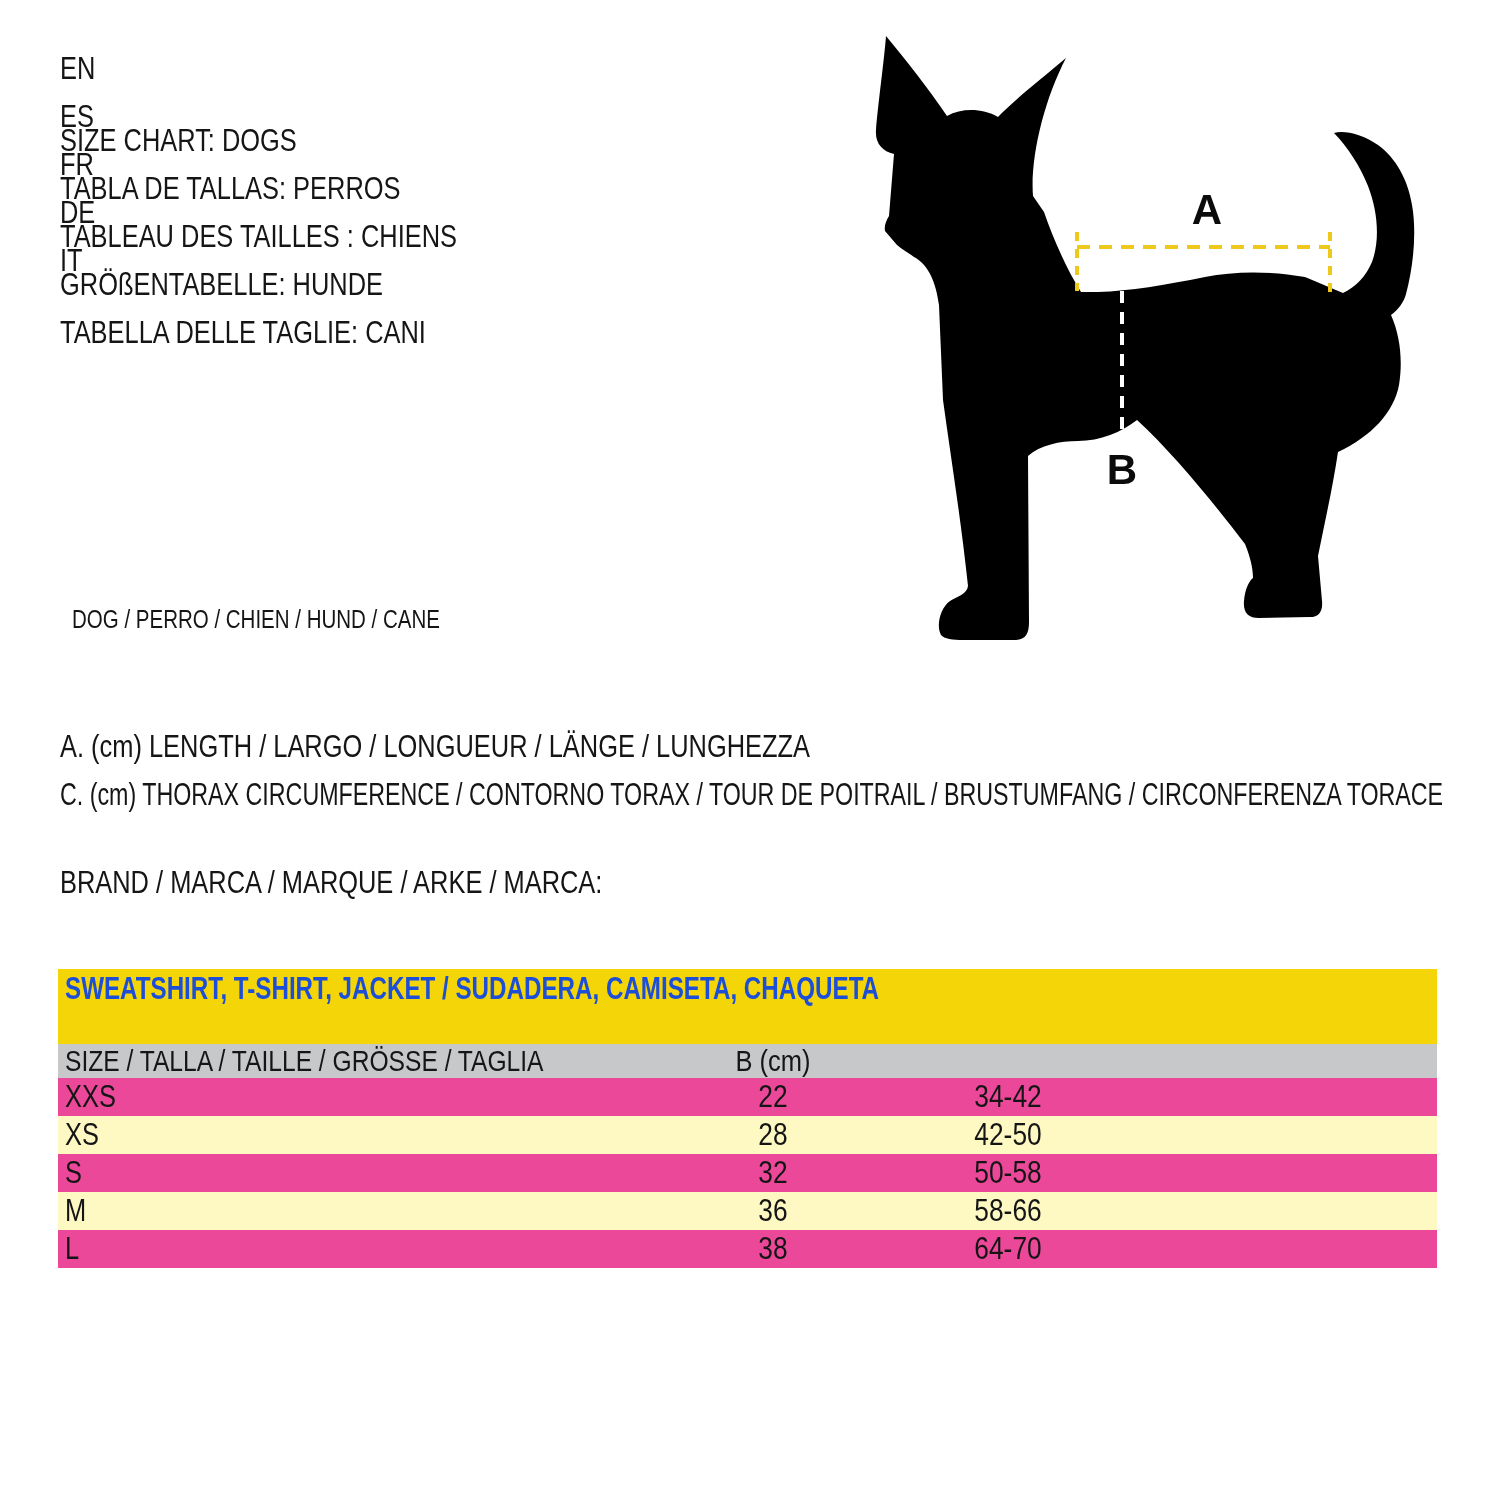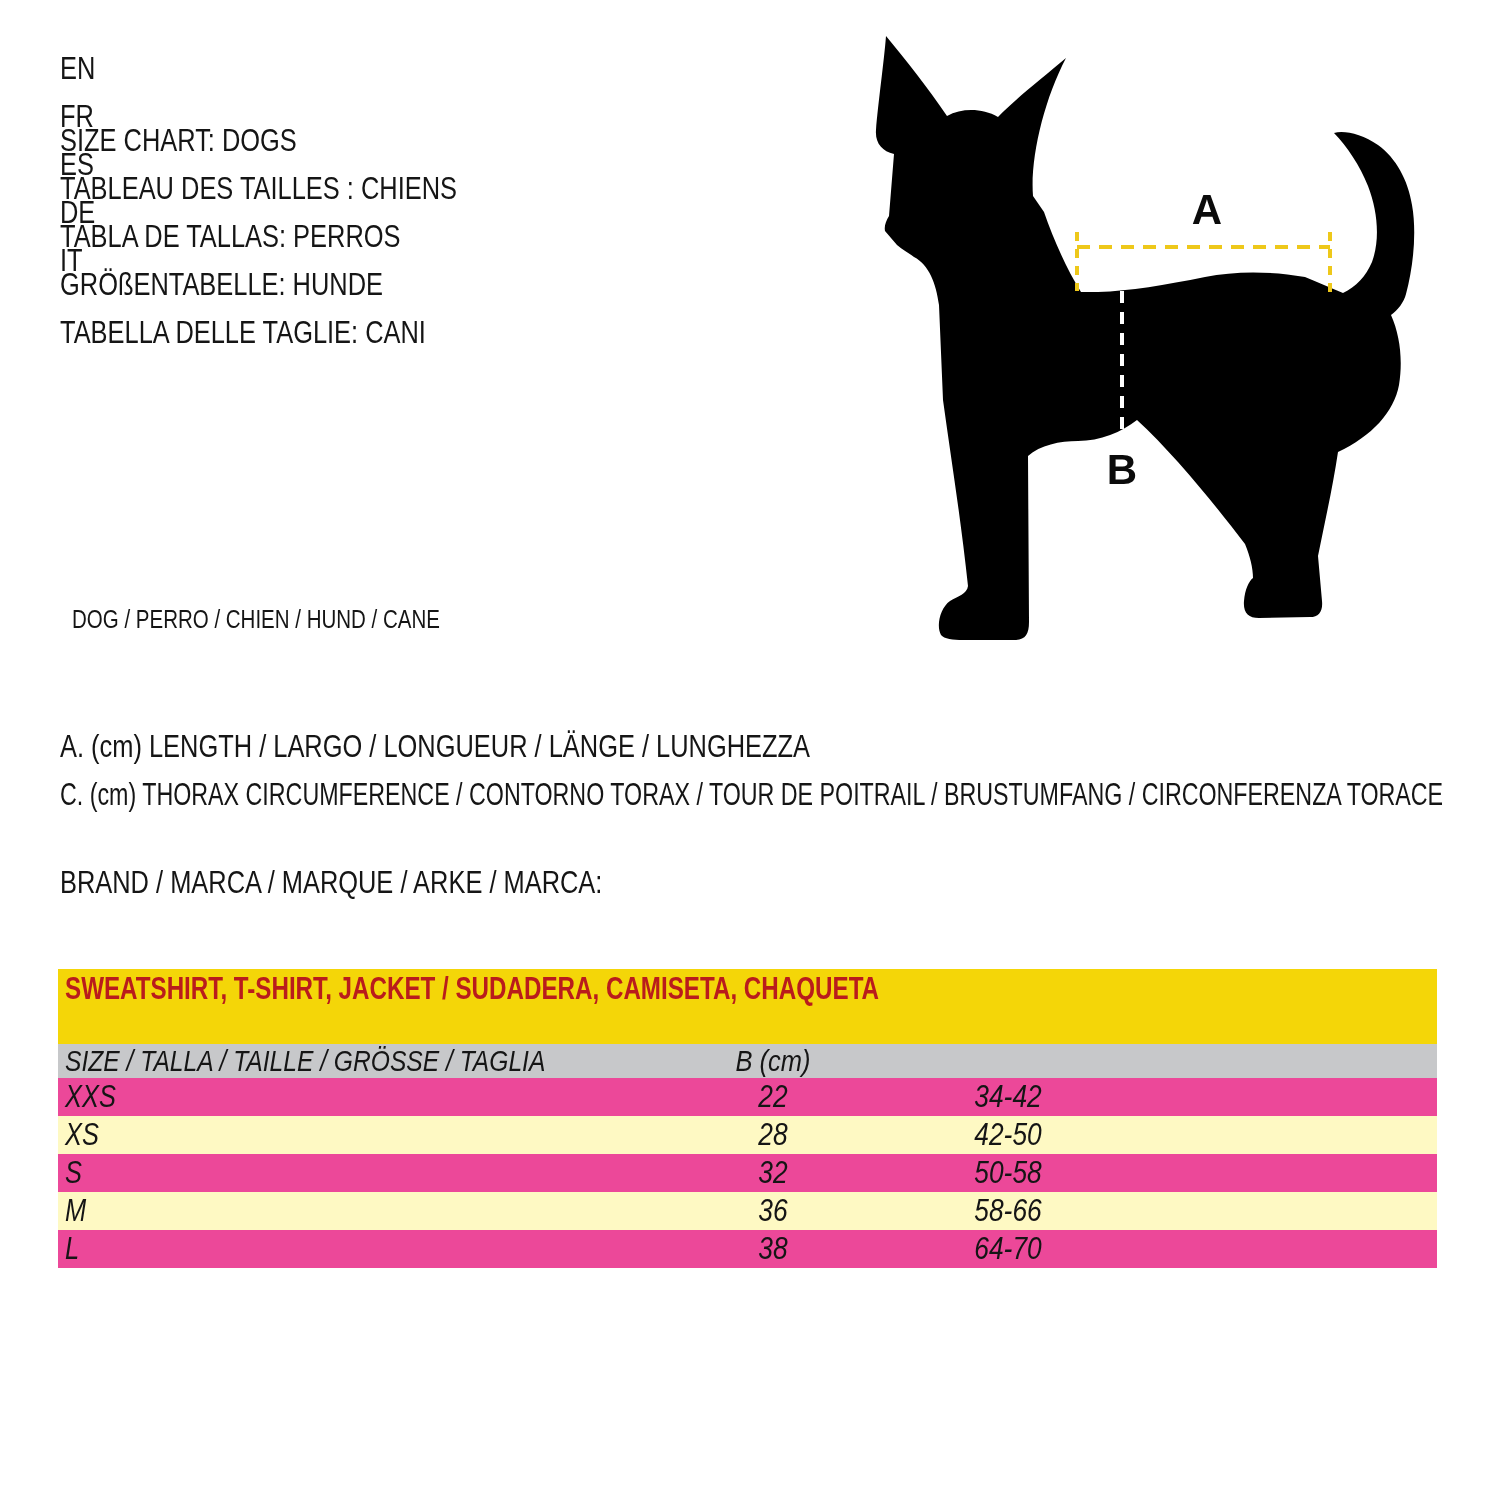--- a/index.html
+++ b/index.html
@@ -25,48 +25,48 @@
   .label-b { left:1098px; top:446px; }
 
   
   .dog-caption  { position:absolute; left:60px; top:598px;  font-size:25px; line-height:42px;margin-left:12px; }
   .measure-lines{ position:absolute; left:60px; top:723px;  font-size:31px; line-height:48px; }
   .brand-line   { position:absolute; left:60px; top:862px;  font-size:31px; line-height:42px; }
 
   
   .size-table { position:absolute; left:58px; top:969px; width:1379px; }
   .band { height:72px; padding:3px 0 0 7px; background:#F4D608; }
-  .band-line { display:block; font-size:31px; font-weight:bold; line-height:33px; color:#b91c1c; }
+  .band-line { display:block; font-size:31px; font-weight:bold; line-height:33px; color:#1d4ed8; }
   .band-line .l1 { display:inline-block; transform:scaleX(0.78); transform-origin:0 50%; white-space:nowrap; }
   .band-line .l2 { display:inline-block; transform:scaleX(0.72); transform-origin:0 50%; white-space:nowrap; }
-  .grid { display:grid; grid-template-columns:540px 350px 120px auto;font-style:italic; }
+  .grid { display:grid; grid-template-columns:540px 350px 120px auto; }
   .thead { background:#C7C8CA; height:34px; line-height:34px; font-size:30px; }
   .trow  { height:38px; line-height:38px; font-size:31px; background:#ec4899; }
   .trow.alt { background:#fef9c3; }
   .cell-l { padding-left:7px; overflow:visible; }
   .cell-c { text-align:center; }
   .cell-c > span { display:block; transform:scaleX(0.85); transform-origin:50% 50%; white-space:nowrap; }
 </style>
 </head>
 <body>
 
 <div class="canvas">
 
   <div class="lang-block">
     <div class="lang-row">
         <span class="lang-code cond">EN</span>
         <span class="cond">SIZE CHART: DOGS</span>
       </div>
     <div class="lang-row">
+        <span class="lang-code cond">ES</span>
+        <span class="cond">TABLA DE TALLAS: PERROS</span>
+      </div>
+    <div class="lang-row">
         <span class="lang-code cond">FR</span>
         <span class="cond">TABLEAU DES TAILLES : CHIENS</span>
-      </div>
-    <div class="lang-row">
-        <span class="lang-code cond">ES</span>
-        <span class="cond">TABLA DE TALLAS: PERROS</span>
       </div>
     <div class="lang-row">
         <span class="lang-code cond">DE</span>
         <span class="cond">GRÖßENTABELLE: HUNDE</span>
       </div>
     <div class="lang-row">
         <span class="lang-code cond">IT</span>
         <span class="cond">TABELLA DELLE TAGLIE: CANI</span>
       </div>
   </div>

